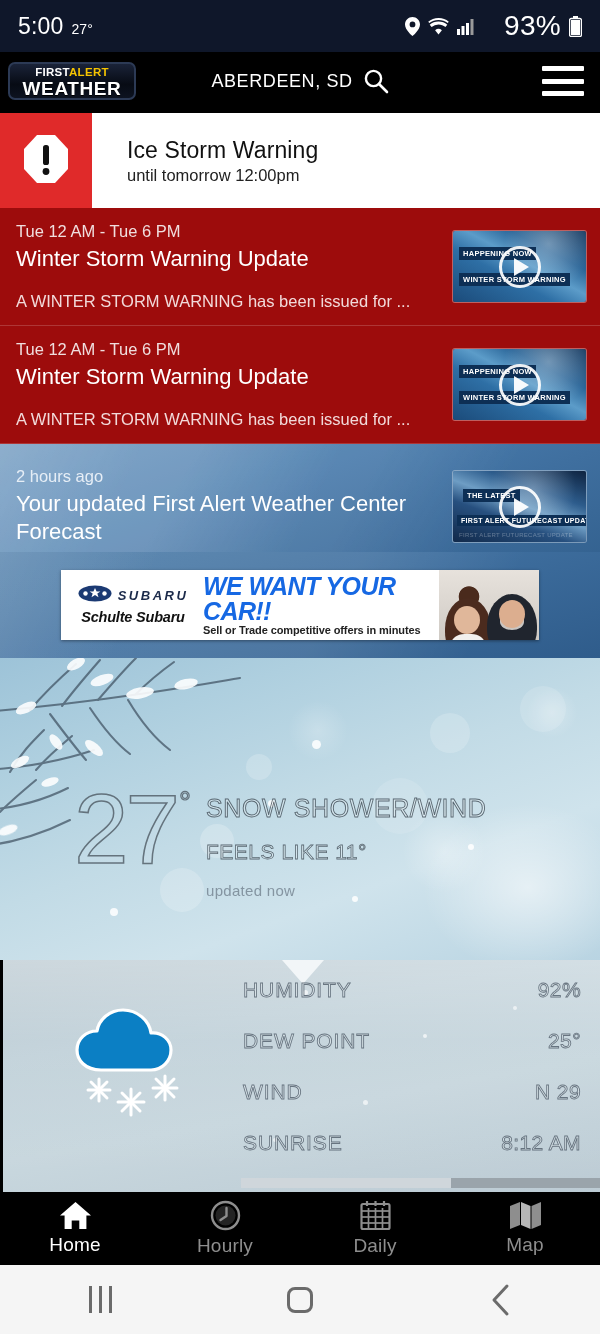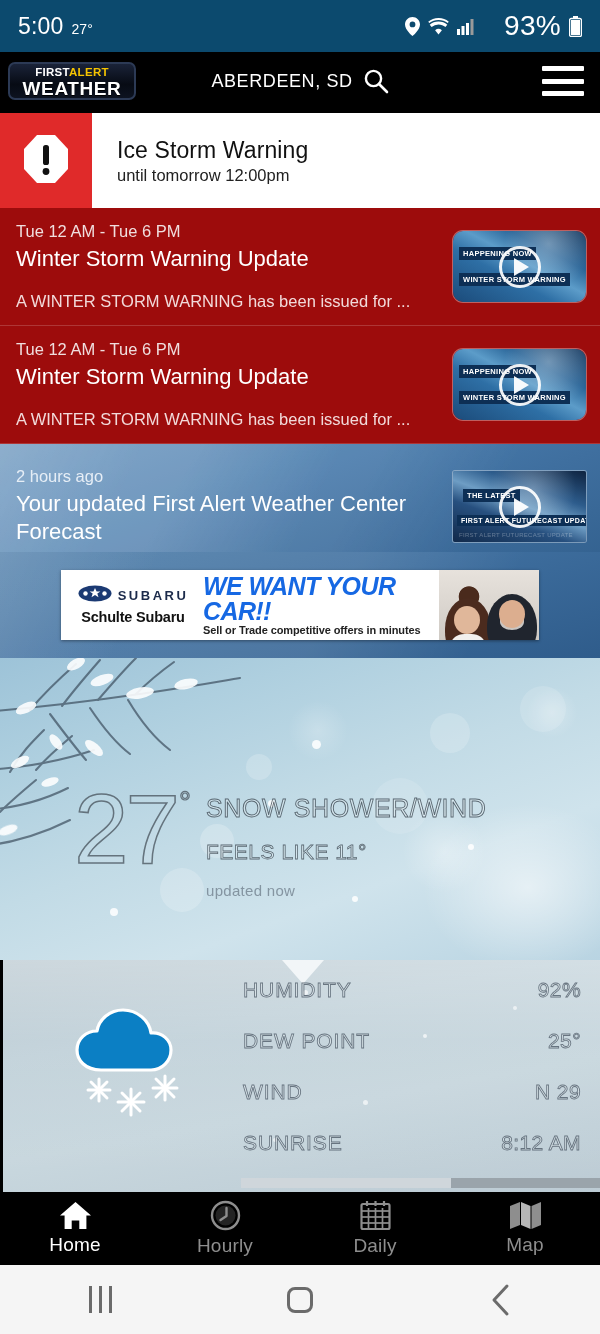--- a/index.html
+++ b/index.html
@@ -4,21 +4,21 @@
 <style>
   * { margin:0; padding:0; box-sizing:border-box; }
   html,body { width:600px; height:1334px; background:#000; overflow:hidden; }
   body { font-family:"Liberation Sans", sans-serif; }
 
   .phone { position:relative; width:600px; height:1334px; background:#000; overflow:hidden; }
 
   
   .statusbar {
     position:absolute; top:0; left:0; width:600px; height:52px;
-    background:#0c4a6e; color:#fff; display:flex; align-items:center;
+    background:#0f172a; color:#fff; display:flex; align-items:center;
     padding:0 18px;
   }
   .sb-left { display:flex; align-items:baseline; gap:8px; }
   .sb-time { font-size:23px; font-weight:400; letter-spacing:.2px; }
   .sb-temp { font-size:14px; font-weight:400; }
   .sb-right { margin-left:auto; display:flex; align-items:center; gap:8px; }
   .sb-right svg { display:block; }
   .sb-batt { font-size:28px; font-weight:400; letter-spacing:.3px;margin-left:20px; }
 
   
@@ -54,21 +54,21 @@
   .hamb span { display:block; height:5px; background:#fff; border-radius:1px; }
 
   
   .warnbar {
     position:absolute; top:113px; left:0; width:600px; height:95px;
     background:#fff; display:flex; align-items:stretch;
   }
   .warn-ico {
     width:92px; background:#e02a2a; display:flex; align-items:center; justify-content:center;
   }
-  .warn-txt { flex:1; display:flex; flex-direction:column; justify-content:center; padding-left:25px; }
+  .warn-txt { flex:1; display:flex; flex-direction:column; justify-content:center; padding-left:35px; }
   .warn-title { font-size:23px; color:#111; font-weight:400; letter-spacing:.1px; }
   .warn-sub { font-size:16.5px; color:#222; margin-top:2px; }
 
   
   .cards { position:absolute; top:208px; left:0; width:600px; }
   .card {
     position:relative; display:flex; align-items:center;
     padding:14px 14px 14px 16px; min-height:112px;
     border-bottom:1px solid rgba(255,255,255,.18);
   }
@@ -89,21 +89,20 @@
 
   .thumb {
     position:relative; width:133px; height:71px; flex:0 0 133px;
     border-radius:2px; overflow:hidden;
     box-shadow:0 0 0 1px rgba(255,255,255,.35);
   }
   .thumb.t1 {
     background:
       radial-gradient(circle at 72% 18%, rgba(255,255,255,.35) 0%, rgba(255,255,255,0) 40%),
       linear-gradient(28deg, #1b4b7a 0%, #2e6fa5 38%, #5c9cc9 55%, #2a6598 72%, #16395f 100%);
-    border-radius: 10px;
   }
   .thumb.t2 {
     background:
       radial-gradient(circle at 60% 25%, rgba(255,255,255,.30) 0%, rgba(255,255,255,0) 45%),
       linear-gradient(20deg, #11294a 0%, #27507f 35%, #6e9dc4 52%, #2d5c8c 70%, #0e2340 100%);
   }
   .thumb-lbl {
     position:absolute; background:#0d2f55; color:#fff; font-size:7.5px;
     font-weight:bold; letter-spacing:.3px; padding:2px 4px; white-space:nowrap;
   }
@@ -134,21 +133,21 @@
       linear-gradient(120deg, rgba(255,255,255,.10) 55%, rgba(255,255,255,0) 80%),
       linear-gradient(165deg,#4d7da9 0%,#3f6f9f 45%,#2f5c8b 100%);
     display:flex; align-items:center; justify-content:center;
   }
   .ad {
     width:478px; height:70px; background:#fff; display:flex; align-items:stretch;
     box-shadow:0 1px 3px rgba(0,0,0,.4); overflow:hidden;
   }
   .ad-brand {
     width:140px; display:flex; flex-direction:column; align-items:center;
-    justify-content:center; gap:3px; padding-left:4px;
+    justify-content:center; gap:3px; padding-left:4px;font-style:italic;
   }
   .ad-brand-row { display:flex; align-items:center; gap:6px; }
   .ad-sub-word { font-size:13px; font-weight:bold; color:#1b2a4a; letter-spacing:2.5px; }
   .ad-dealer { font-size:14.5px; font-weight:bold; color:#111; letter-spacing:-.2px; }
   .ad-mid { flex:1; display:flex; flex-direction:column; justify-content:center; padding-left:2px; }
   .ad-head { font-size:25px; font-weight:bold; color:#1668e3; font-style:italic; letter-spacing:-.6px; line-height:1; }
   .ad-tag { font-size:11px; color:#222; font-weight:bold; letter-spacing:-.1px; }
   .ad-photo {
     width:100px; background:
       radial-gradient(circle at 30% 38%, #4a2a1c 0%, #4a2a1c 12%, rgba(0,0,0,0) 13%),

